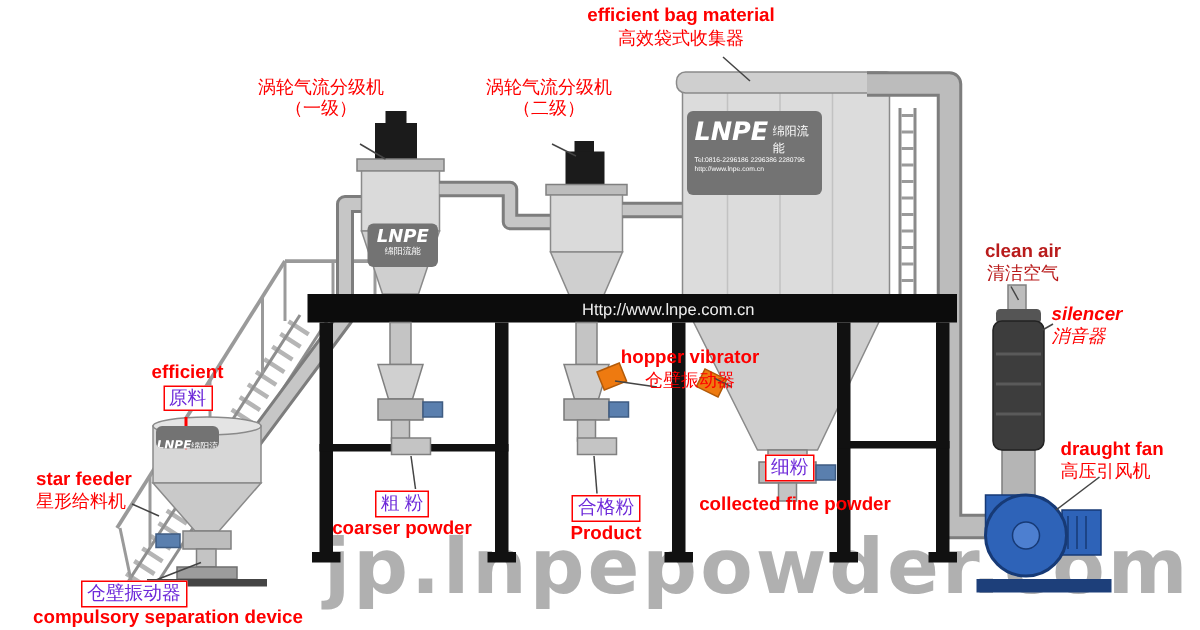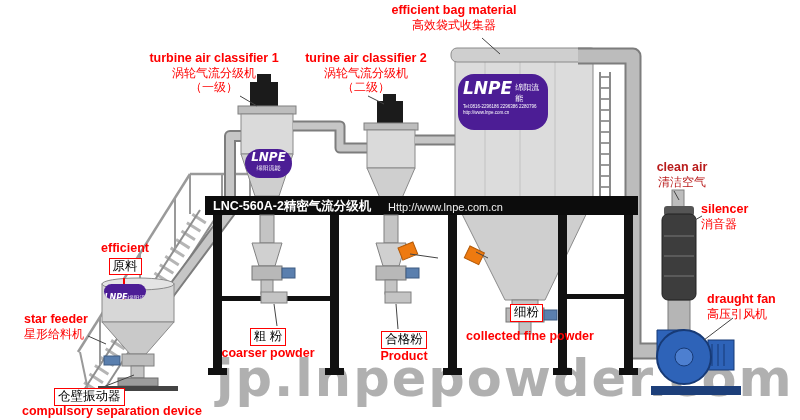--- a/index.html
+++ b/index.html
@@ -15,25 +15,25 @@
   }
   svg.diagram { position:absolute; left:0; top:0; z-index:2; }
 
   .lbl { position:absolute; z-index:5; text-align:center; line-height:1.18; color:#fe0000; }
   .lbl .en { display:block; font-weight:bold; font-size:12.5px; white-space:nowrap; }
   .lbl .zh { display:block; font-size:12px; white-space:nowrap; }
   .lbl.green { color:#b91c1c; }
   .lbl.left { text-align:left; }
   .red-box {
     display:inline-block; border:1.5px solid #fe0000; background:#fff;
-    padding:0 3px; font-size:12.5px; color:#000000; white-space:nowrap; line-height:1.25;
+    padding:0 3px; font-size:12.5px; color:#6d28d9; white-space:nowrap; line-height:1.25;
   }
   .banner-text { position:absolute; z-index:5; color:#fff; white-space:nowrap; }
   .logo {
-    position:absolute; z-index:6; background:#4c1d95; border-radius:16px;
+    position:absolute; z-index:6; background:#737373; border-radius:4px;
     color:#fff; overflow:hidden;
   }
   .logo .brand { font-style:italic; font-weight:bold; font-family:"DejaVu Sans",sans-serif; }
   .logo .tiny { font-size:4.5px; line-height:5.5px; white-space:nowrap; }
 </style>
 </head>
 <body>
 
 <div id="screen">
 
@@ -207,37 +207,35 @@
       <line x1="398" y1="329" x2="396" y2="304"></line>
     </g>
   </svg>
 
   <div class="lbl" style="left:378px; top:3px; width:152px;">
     <span class="en">efficient bag material</span>
     <span class="zh">高效袋式收集器</span>
   </div>
 
   <div class="lbl" style="left:138px; top:51px; width:152px;">
-    <span class="en">turbine air classifier 1</span>
     <span class="zh">涡轮气流分级机</span>
     <span class="zh">（一级）</span>
   </div>
 
   <div class="lbl" style="left:297px; top:51px; width:138px;">
-    <span class="en">turine air classifier 2</span>
     <span class="zh">涡轮气流分级机</span>
     <span class="zh">（二级）</span>
   </div>
 
   <div class="lbl green" style="left:644px; top:160px; width:76px;">
     <span class="en">clean air</span>
     <span class="zh">清洁空气</span>
   </div>
 
-  <div class="lbl left" style="left:701px; top:202px; width:70px;">
+  <div class="lbl left" style="left:701px; top:202px; width:70px;font-style:italic;">
     <span class="en">silencer</span>
     <span class="zh">消音器</span>
   </div>
 
   <div class="lbl left" style="left:707px; top:292px; width:88px;">
     <span class="en">draught fan</span>
     <span class="zh">高压引风机</span>
   </div>
 
   <div class="lbl" style="left:94px; top:241px; width:62px;">
@@ -250,39 +248,42 @@
     <span class="zh">星形给料机</span>
   </div>
 
   <div class="lbl" style="left:54px; top:386px;">
     <span class="red-box">仓壁振动器</span>
   </div>
   <div class="lbl left" style="left:22px; top:404px; width:220px;">
     <span class="en">compulsory separation device</span>
   </div>
 
+  <div class="lbl" style="left:408px; top:231px; width:104px;">
+    <span class="en">hopper vibrator</span>
+    <span class="zh">仓壁振动器</span>
+  </div>
 
   <div class="lbl" style="left:218px; top:326px; width:100px;">
     <span class="red-box">粗 粉</span>
     <span class="en">coarser powder</span>
   </div>
 
   <div class="lbl" style="left:360px; top:329px; width:88px;">
     <span class="red-box">合格粉</span>
     <span class="en">Product</span>
   </div>
 
   <div class="lbl" style="left:510px; top:302px;text-align:center;">
     <span class="red-box">细粉</span>
   </div>
   <div class="lbl" style="left:460px; top:329px; width:140px;">
     <span class="en">collected fine powder</span>
   </div>
 
-  <div class="banner-text" style="left:213px; top:198px; font-weight:bold; font-size:12.5px; line-height:16px;">LNC-560A-2精密气流分级机</div>
   <div class="banner-text" style="left:388px; top:200px; font-size:11px; line-height:14px; color:#eee;">Http://www.lnpe.com.cn</div>
 
   <div class="logo" style="left:458px; top:74px; width:90px; height:56px; padding:4px 5px;">
     <div style="display:flex; align-items:flex-start; gap:3px;">
       <span class="brand" style="font-size:17px;">LNPE</span>
       <span style="font-size:8px; padding-top:4px;">绵阳流能</span>
     </div>
     <div class="tiny">Tel:0816-2296186 2296386 2280796</div>
     <div class="tiny">http://www.lnpe.com.cn</div>
   </div>

